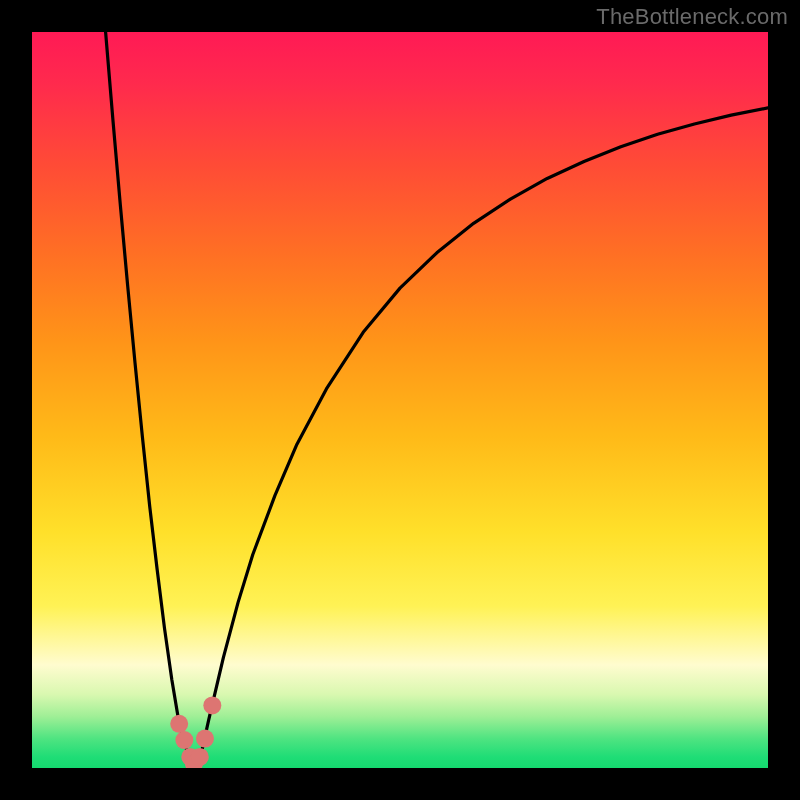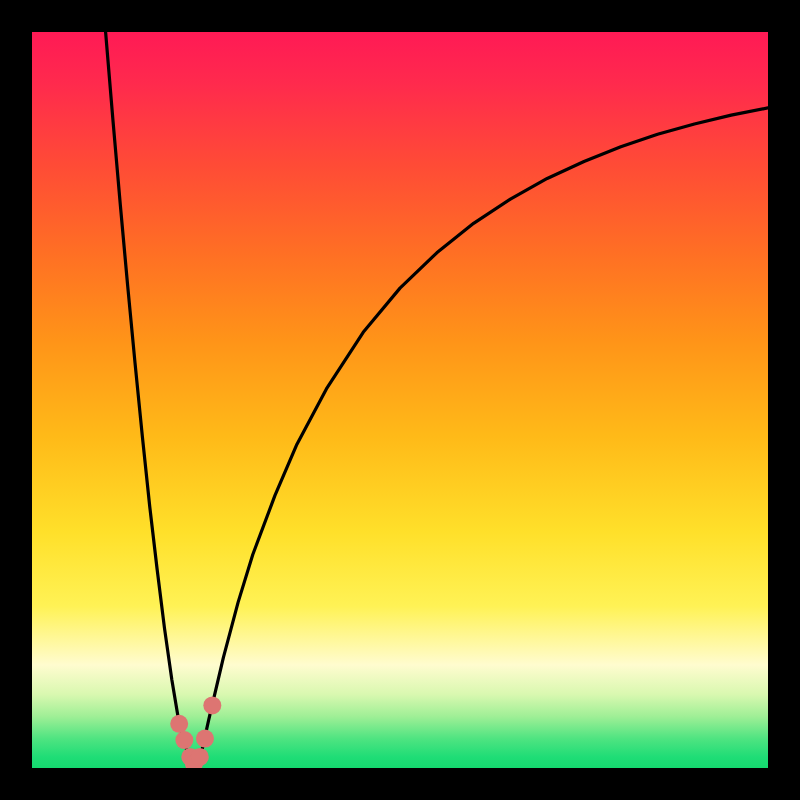--- a/index.html
+++ b/index.html
@@ -67,13 +67,14 @@
           <circle cx="147.20" cy="691.84" r="9" fill="#dd7572"></circle>
           <circle cx="152.35" cy="708.03" r="9" fill="#dd7572"></circle>
           <circle cx="158.24" cy="724.96" r="9" fill="#dd7572"></circle>
           <circle cx="161.92" cy="731.58" r="9" fill="#dd7572"></circle>
           <circle cx="167.81" cy="724.96" r="9" fill="#dd7572"></circle>
           <circle cx="172.96" cy="706.56" r="9" fill="#dd7572"></circle>
           <circle cx="180.32" cy="673.44" r="9" fill="#dd7572"></circle>
         </g>
     </svg>
   </div>
+  <div class="watermark">TheBottleneck.com</div>
 </div>
 
 </body></html>

